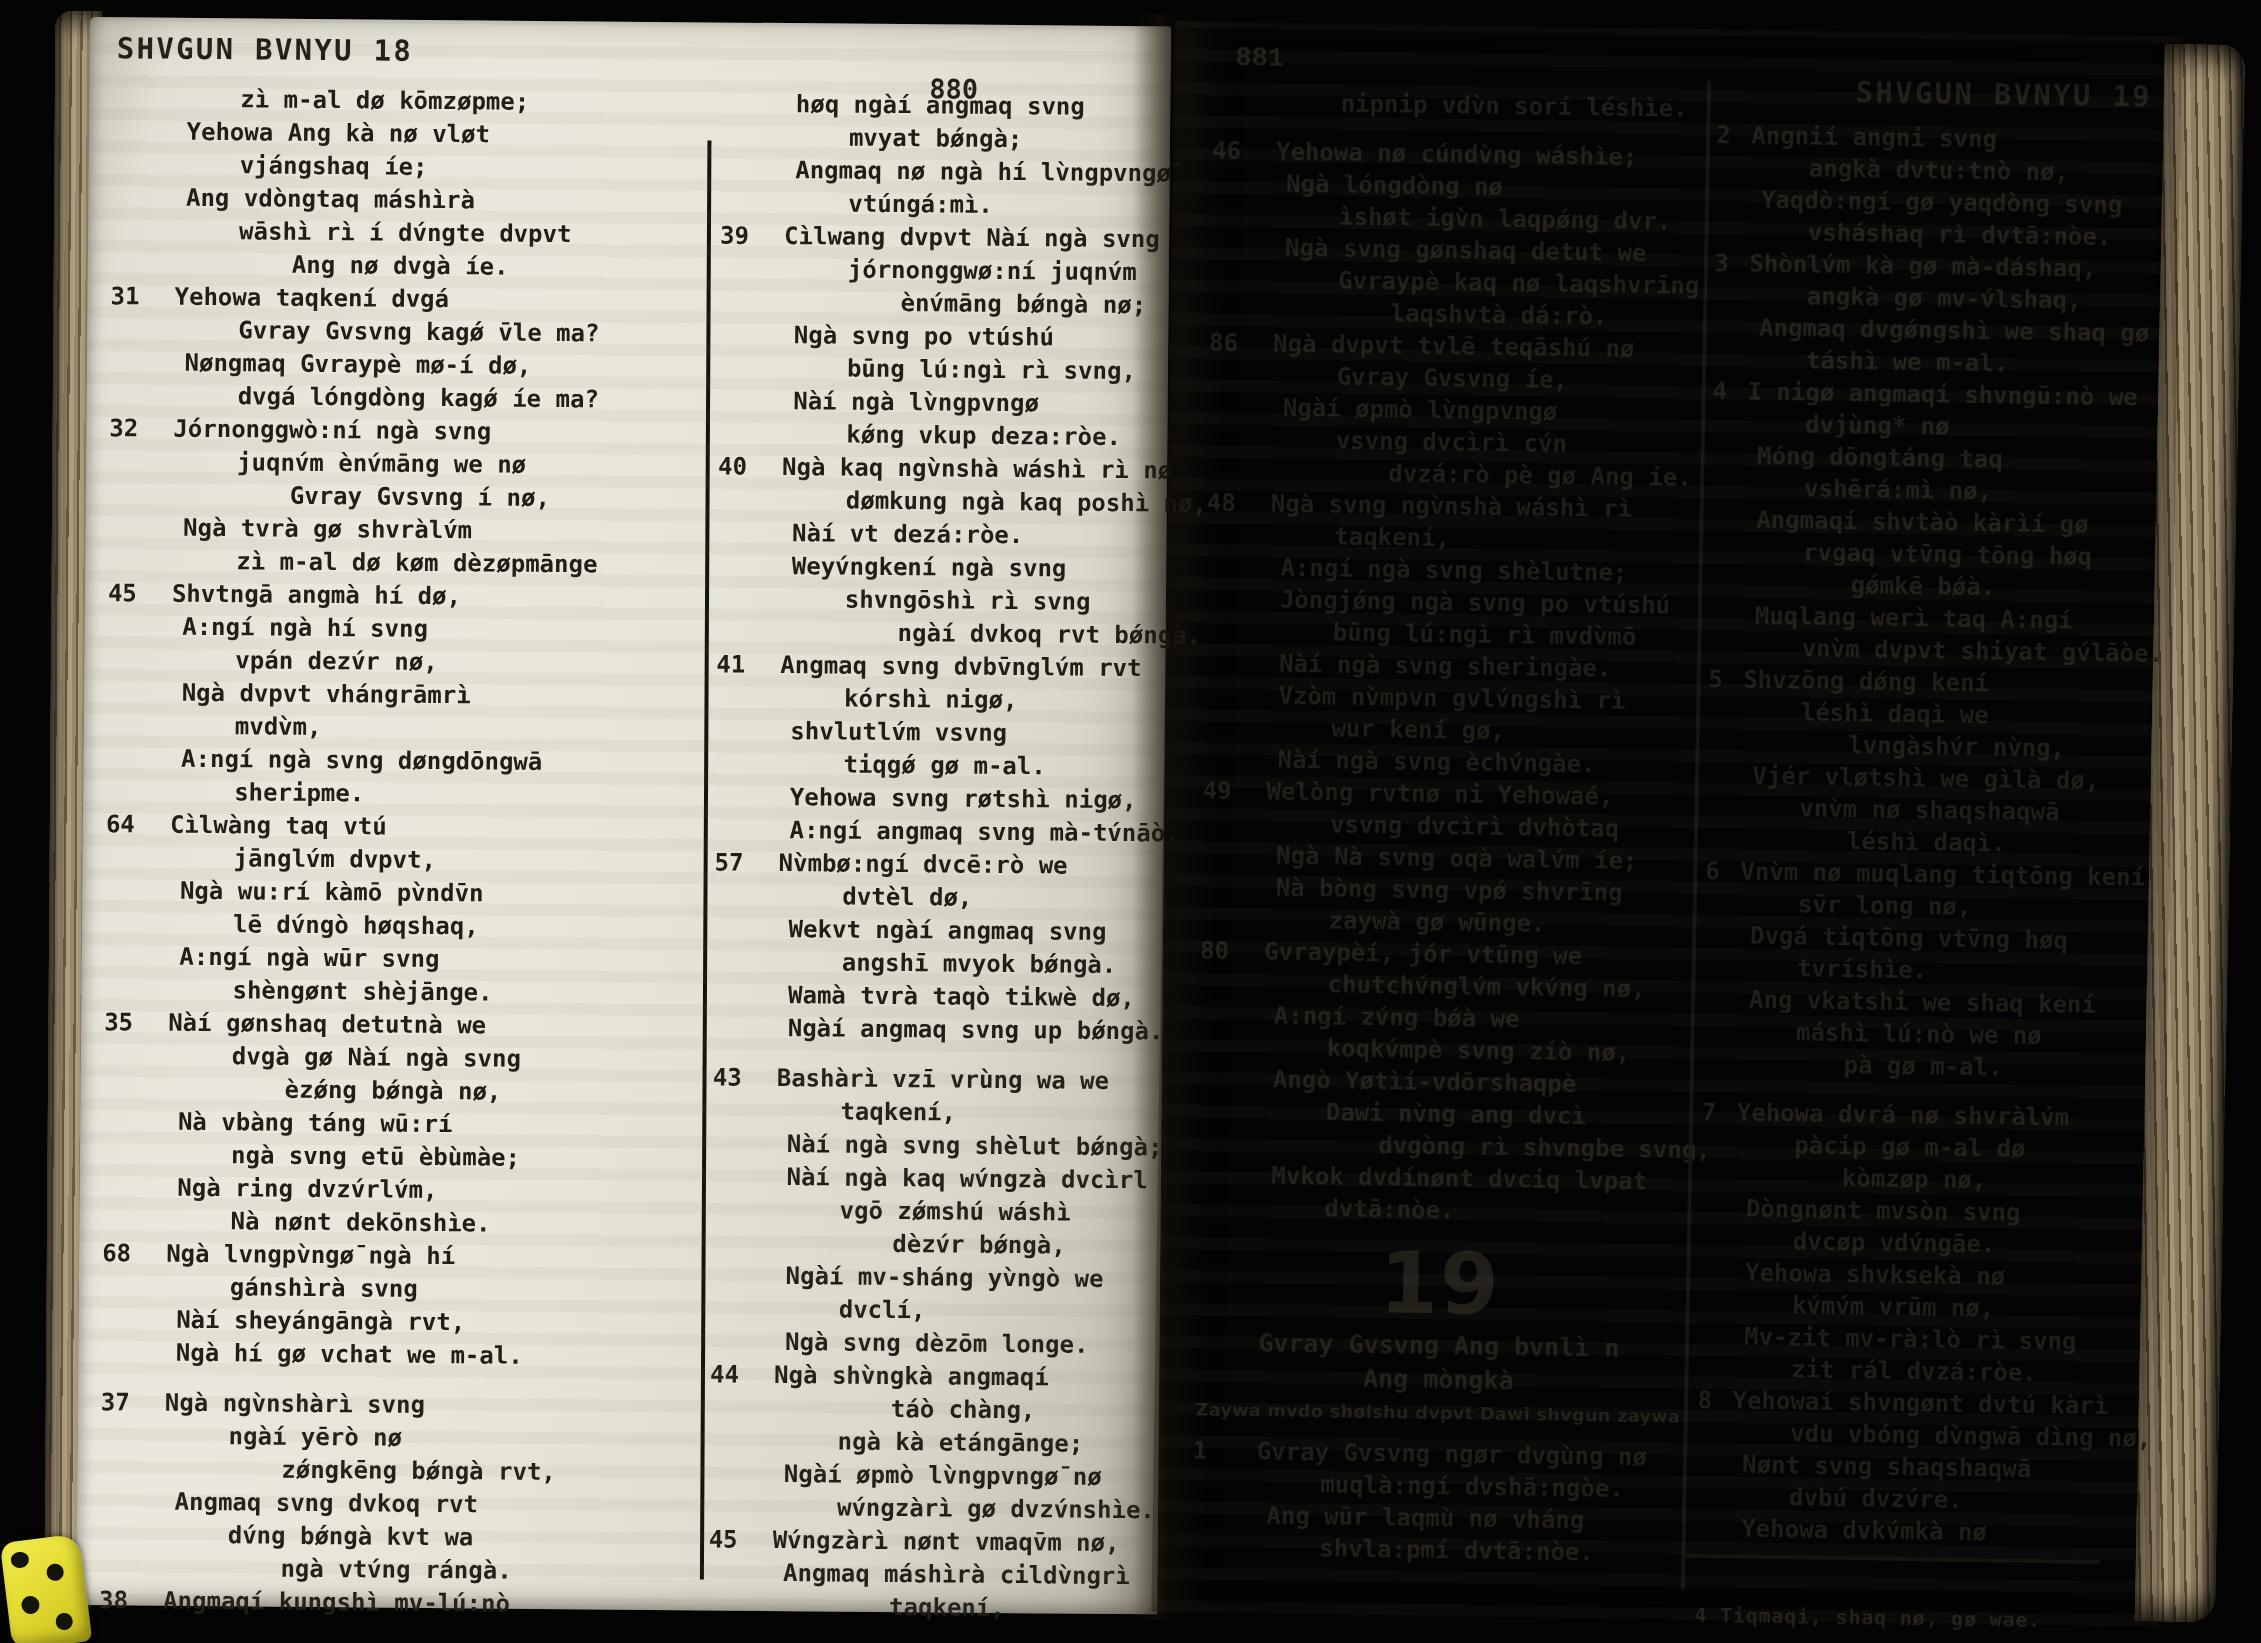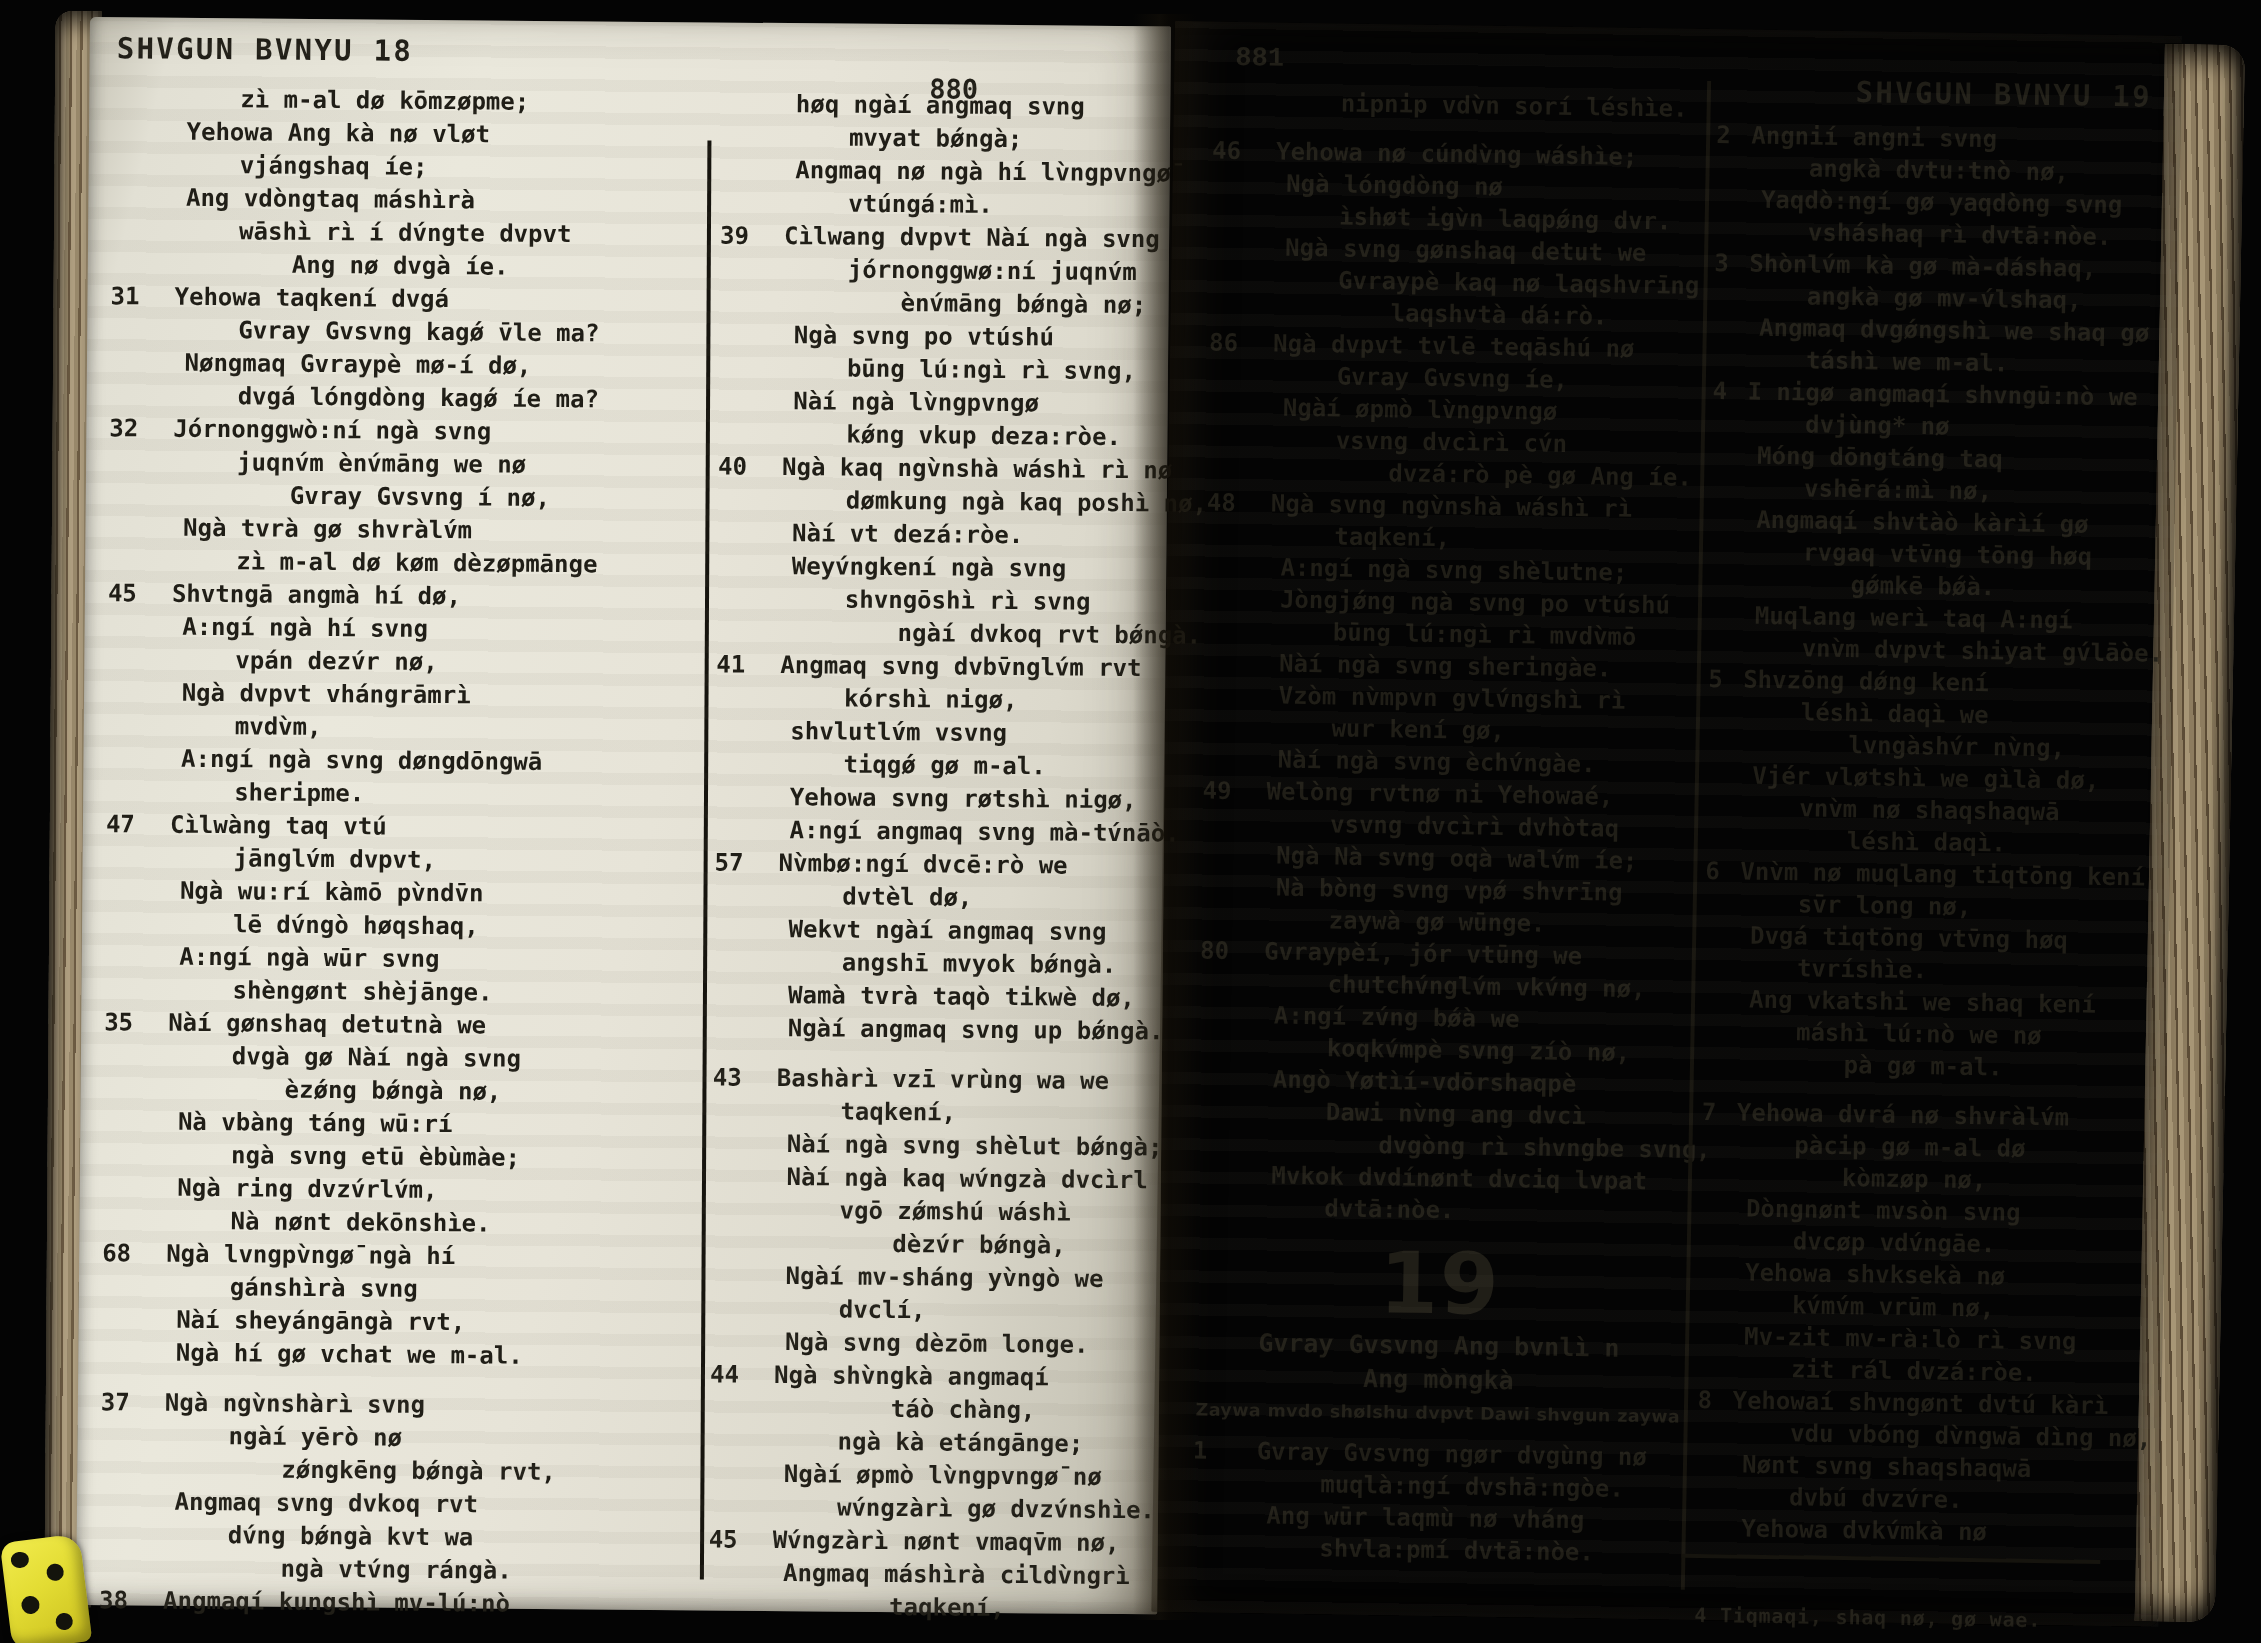--- a/index.html
+++ b/index.html
@@ -103,21 +103,21 @@
       <div class="line"><span class="vn"></span><span class="vt i3">Gvray Gvsvng í nø,</span></div>
       <div class="line"><span class="vn"></span><span class="vt i1">Ngà tvrà gø shvràlv́m</span></div>
       <div class="line"><span class="vn"></span><span class="vt i2">zì m-al dø køm dèzøpmānge</span></div>
       <div class="line"><span class="vn">45</span><span class="vt i0">Shvtngā angmà hí dø,</span></div>
       <div class="line"><span class="vn"></span><span class="vt i1">A:ngí ngà hí svng</span></div>
       <div class="line"><span class="vn"></span><span class="vt i2">vpán dezv́r nø,</span></div>
       <div class="line"><span class="vn"></span><span class="vt i1">Ngà dvpvt vhángrāmrì</span></div>
       <div class="line"><span class="vn"></span><span class="vt i2">mvdv̀m,</span></div>
       <div class="line"><span class="vn"></span><span class="vt i1">A:ngí ngà svng døngdōngwā</span></div>
       <div class="line"><span class="vn"></span><span class="vt i2">sheripme.</span></div>
-      <div class="line"><span class="vn">47</span><span class="vt i0">Cìlwàng taq vtú</span></div>
+      <div class="line"><span class="vn">64</span><span class="vt i0">Cìlwàng taq vtú</span></div>
       <div class="line"><span class="vn"></span><span class="vt i2">jānglv́m dvpvt,</span></div>
       <div class="line"><span class="vn"></span><span class="vt i1">Ngà wu:rí kàmō pv̀ndv̄n</span></div>
       <div class="line"><span class="vn"></span><span class="vt i2">lē dv́ngò høqshaq,</span></div>
       <div class="line"><span class="vn"></span><span class="vt i1">A:ngí ngà wūr svng</span></div>
       <div class="line"><span class="vn"></span><span class="vt i2">shèngønt shèjānge.</span></div>
       <div class="line"><span class="vn">35</span><span class="vt i0">Nàí gønshaq detutnà we</span></div>
       <div class="line"><span class="vn"></span><span class="vt i2">dvgà gø Nàí ngà svng</span></div>
       <div class="line"><span class="vn"></span><span class="vt i3">èzǿng bǿngà nø,</span></div>
       <div class="line"><span class="vn"></span><span class="vt i1">Nà vbàng táng wū:rí</span></div>
       <div class="line"><span class="vn"></span><span class="vt i2">ngà svng etū èbùmàe;</span></div>

